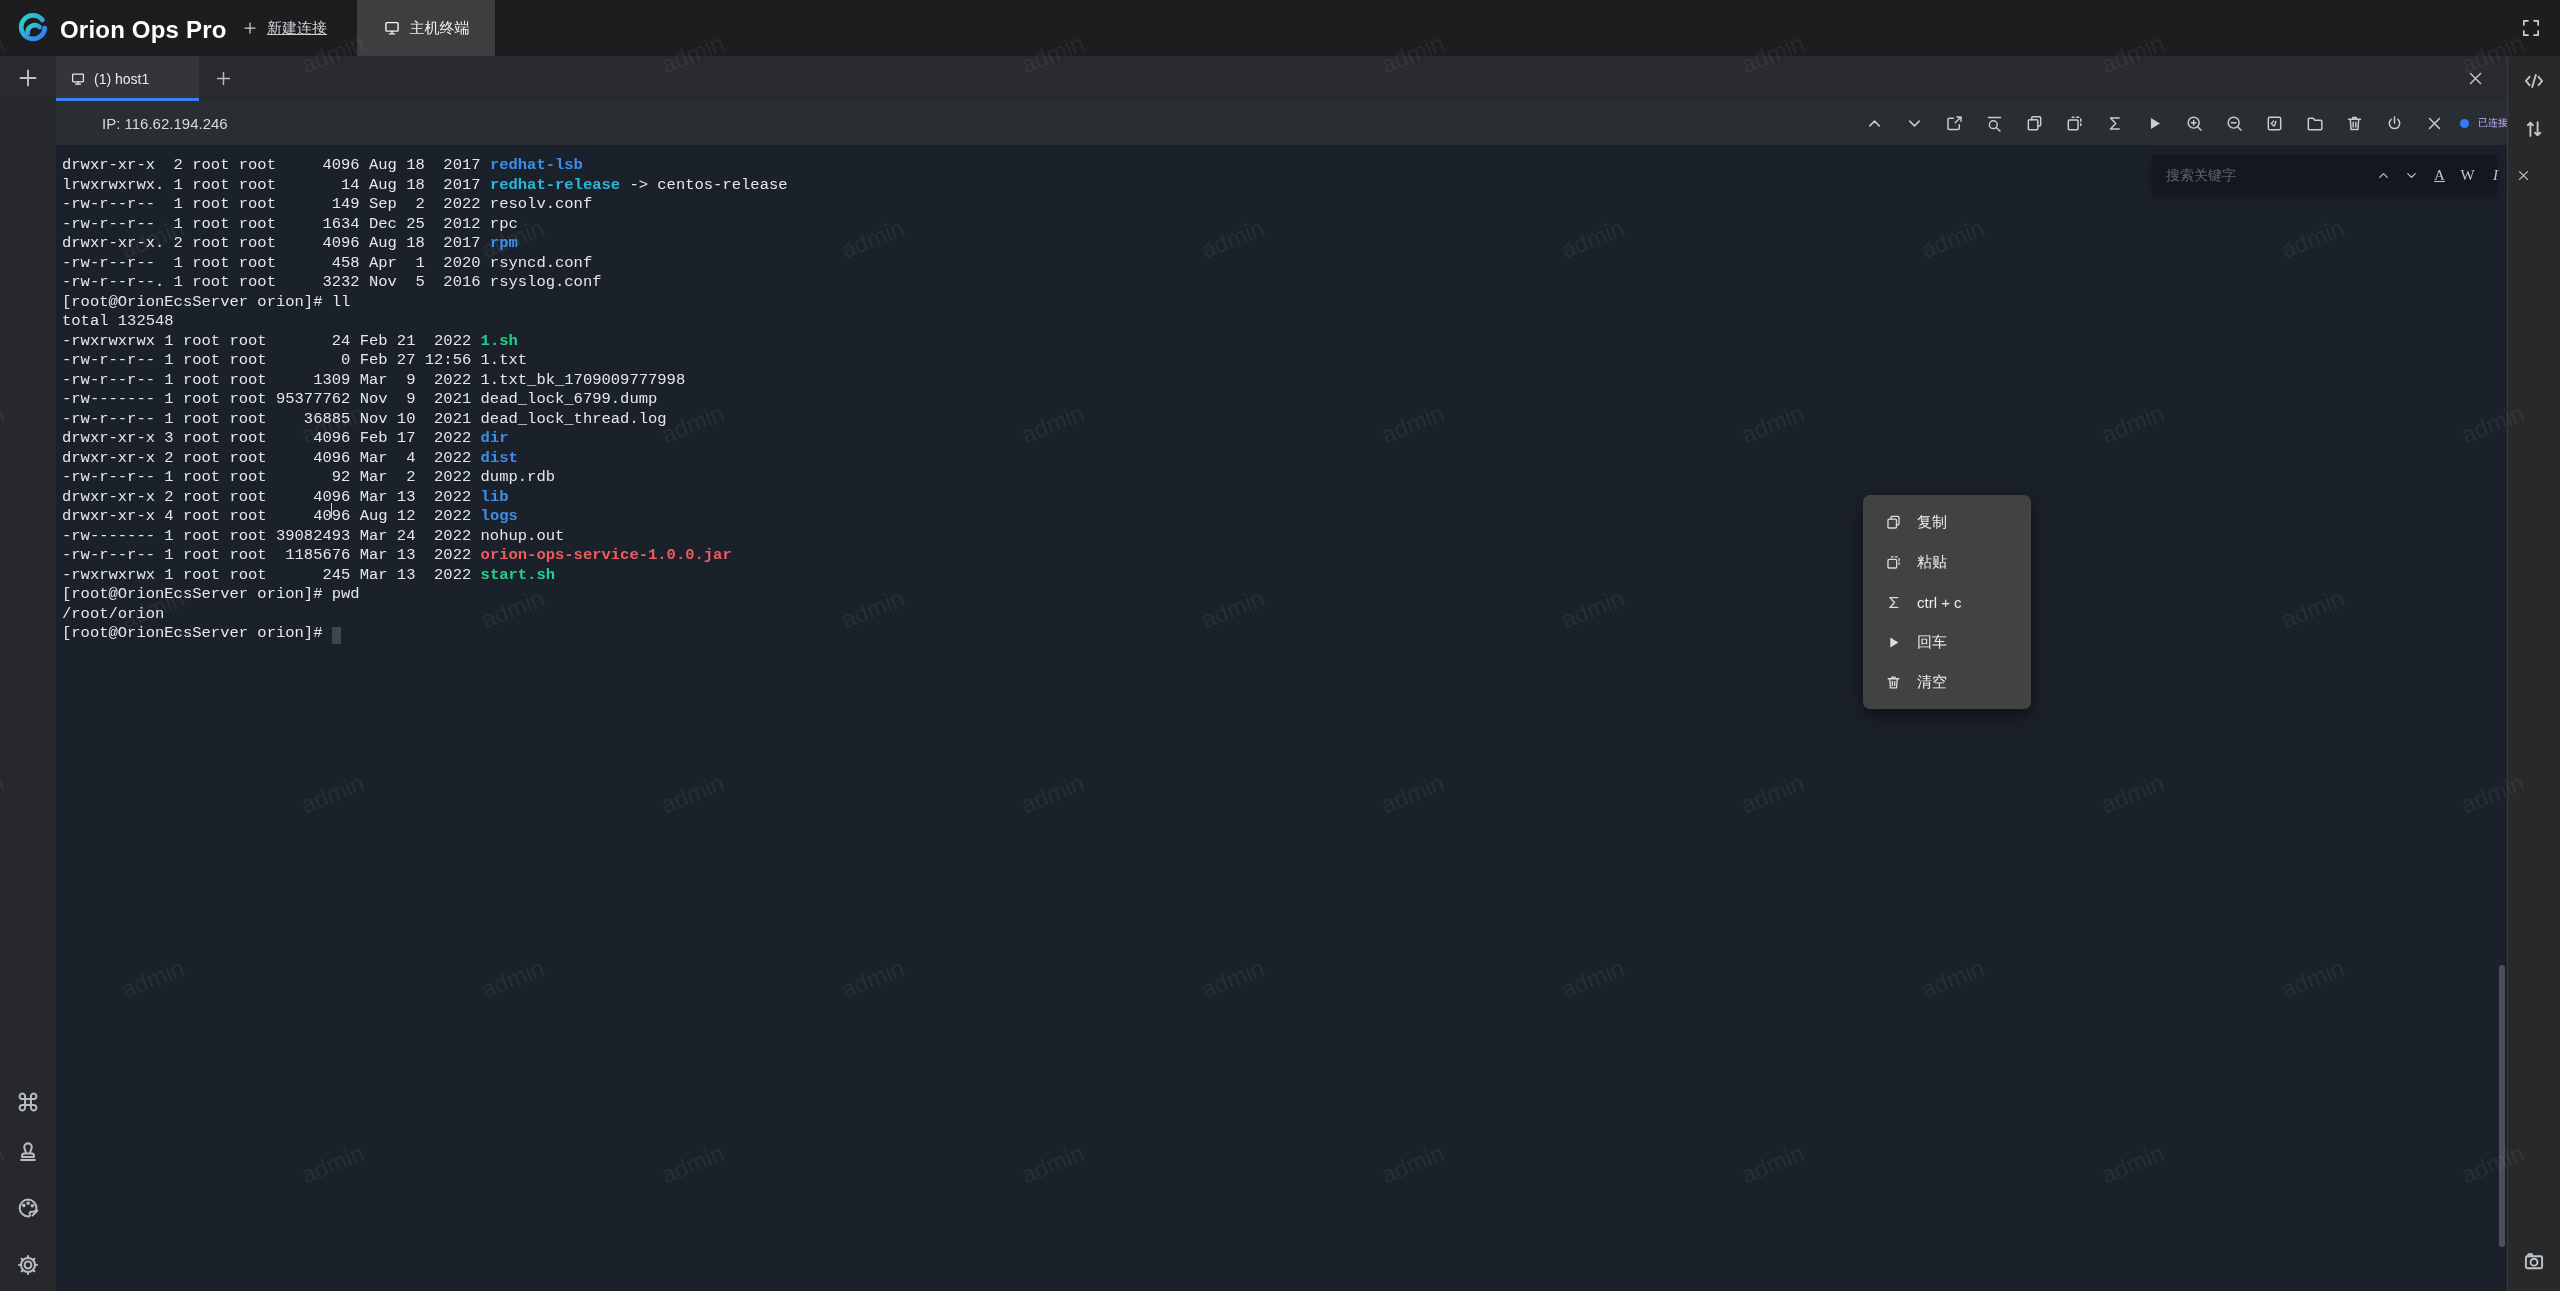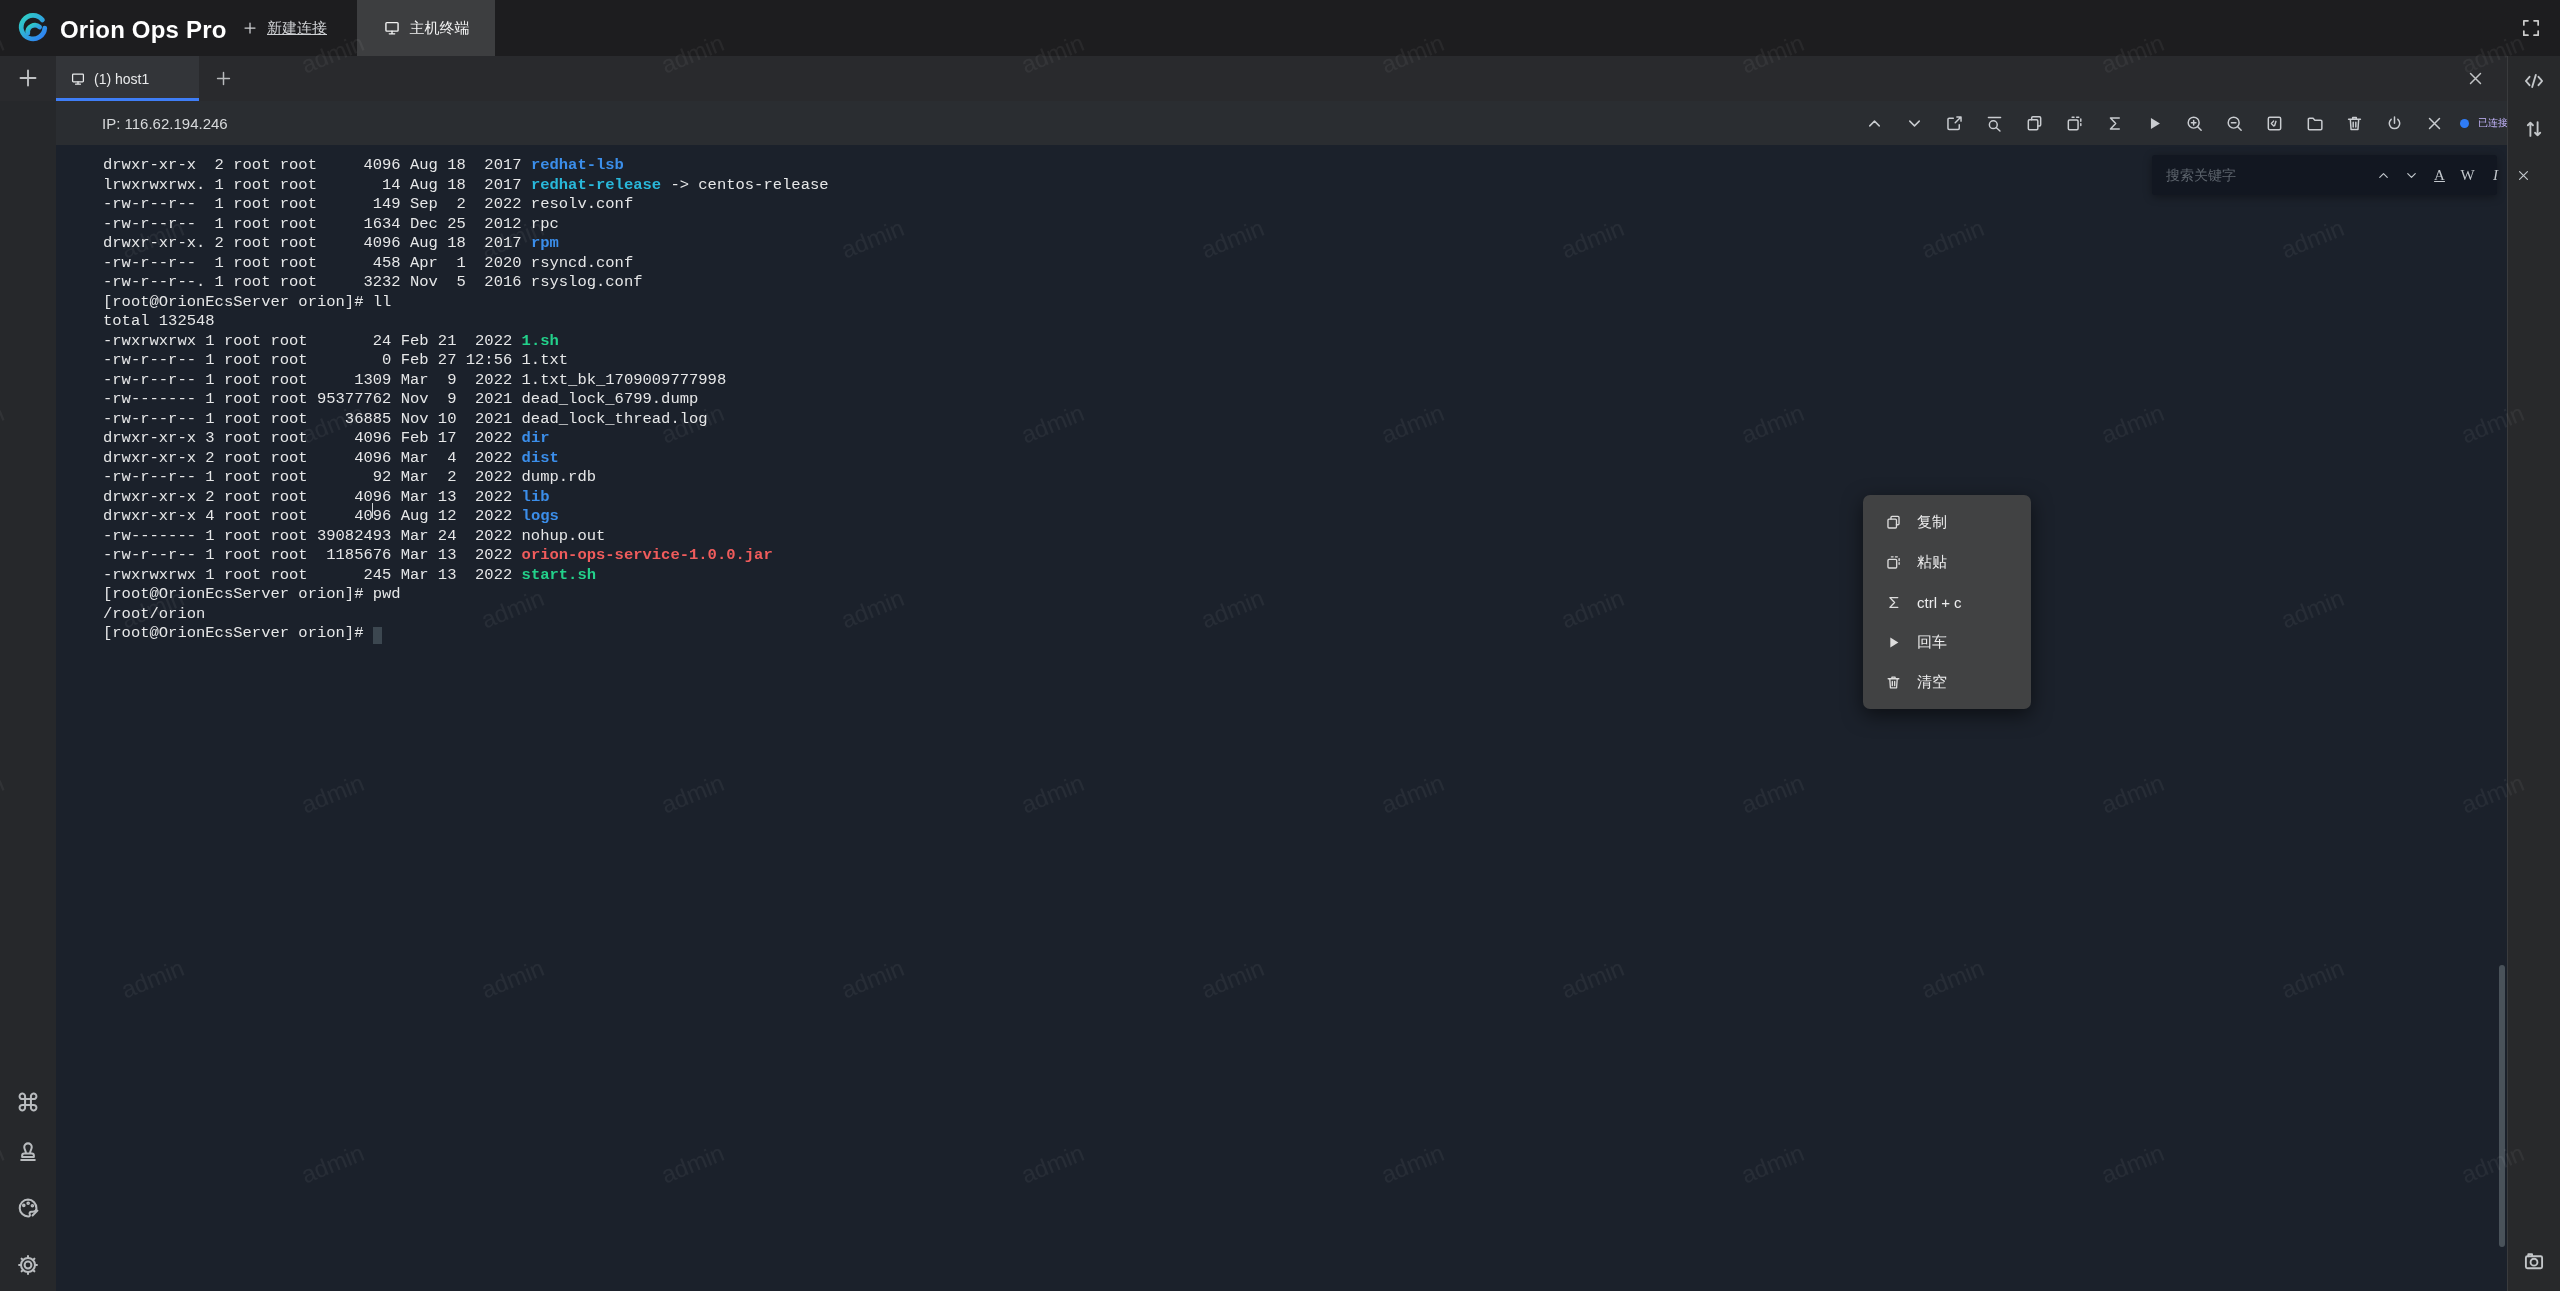--- a/index.html
+++ b/index.html
@@ -36,21 +36,21 @@
   #conn-text { color:#c4b5fd; font-size:10px; }
 
   
   #left-sidebar { position:absolute; left:0; top:101px; width:56px; height:1190px; background:#26282b; z-index:8; }
   .lside-ic { position:absolute; left:15px; width:26px; height:26px; color:#b9bcbf; cursor:pointer; }
   #right-sidebar { position:absolute; left:2507px; top:56px; width:53px; height:1235px; background:#28292b; border-left:1px solid #3a3b3d; z-index:8; }
   .rside-ic { position:absolute; left:14px; width:24px; height:24px; color:#c3c6c9; cursor:pointer; }
 
   
   #terminal { position:absolute; left:56px; top:145px; width:2451px; height:1146px; background:#1b212b; z-index:1; }
-  #term-out { position:absolute; left:6px; top:11px; font-family:"Liberation Mono","DejaVu Sans Mono",monospace; font-size:15.5px; line-height:19.5px; color:#e6e7e8; white-space:pre;margin-left:41px; }
+  #term-out { position:absolute; left:6px; top:11px; font-family:"Liberation Mono","DejaVu Sans Mono",monospace; font-size:15.5px; line-height:19.5px; color:#e6e7e8; white-space:pre; }
   .tline { height:19.5px; }
   .t-dir { color:var(--c-dir); font-weight:bold; }
   .t-ln  { color:var(--c-link); font-weight:bold;text-align:right; }
   .t-ex  { color:var(--c-exec); font-weight:bold; }
   .t-ar  { color:var(--c-archive); font-weight:bold; }
   .t-caret { display:inline-block; width:0; position:relative; }
   .t-caret::after { content:""; position:absolute; left:-1px; top:2px; width:1.5px; height:15px; background:#ccd2d6; }
   .t-cursor { display:inline-block; width:9.3px; height:17px; background:#3c4750; vertical-align:-3px; }
 
   

